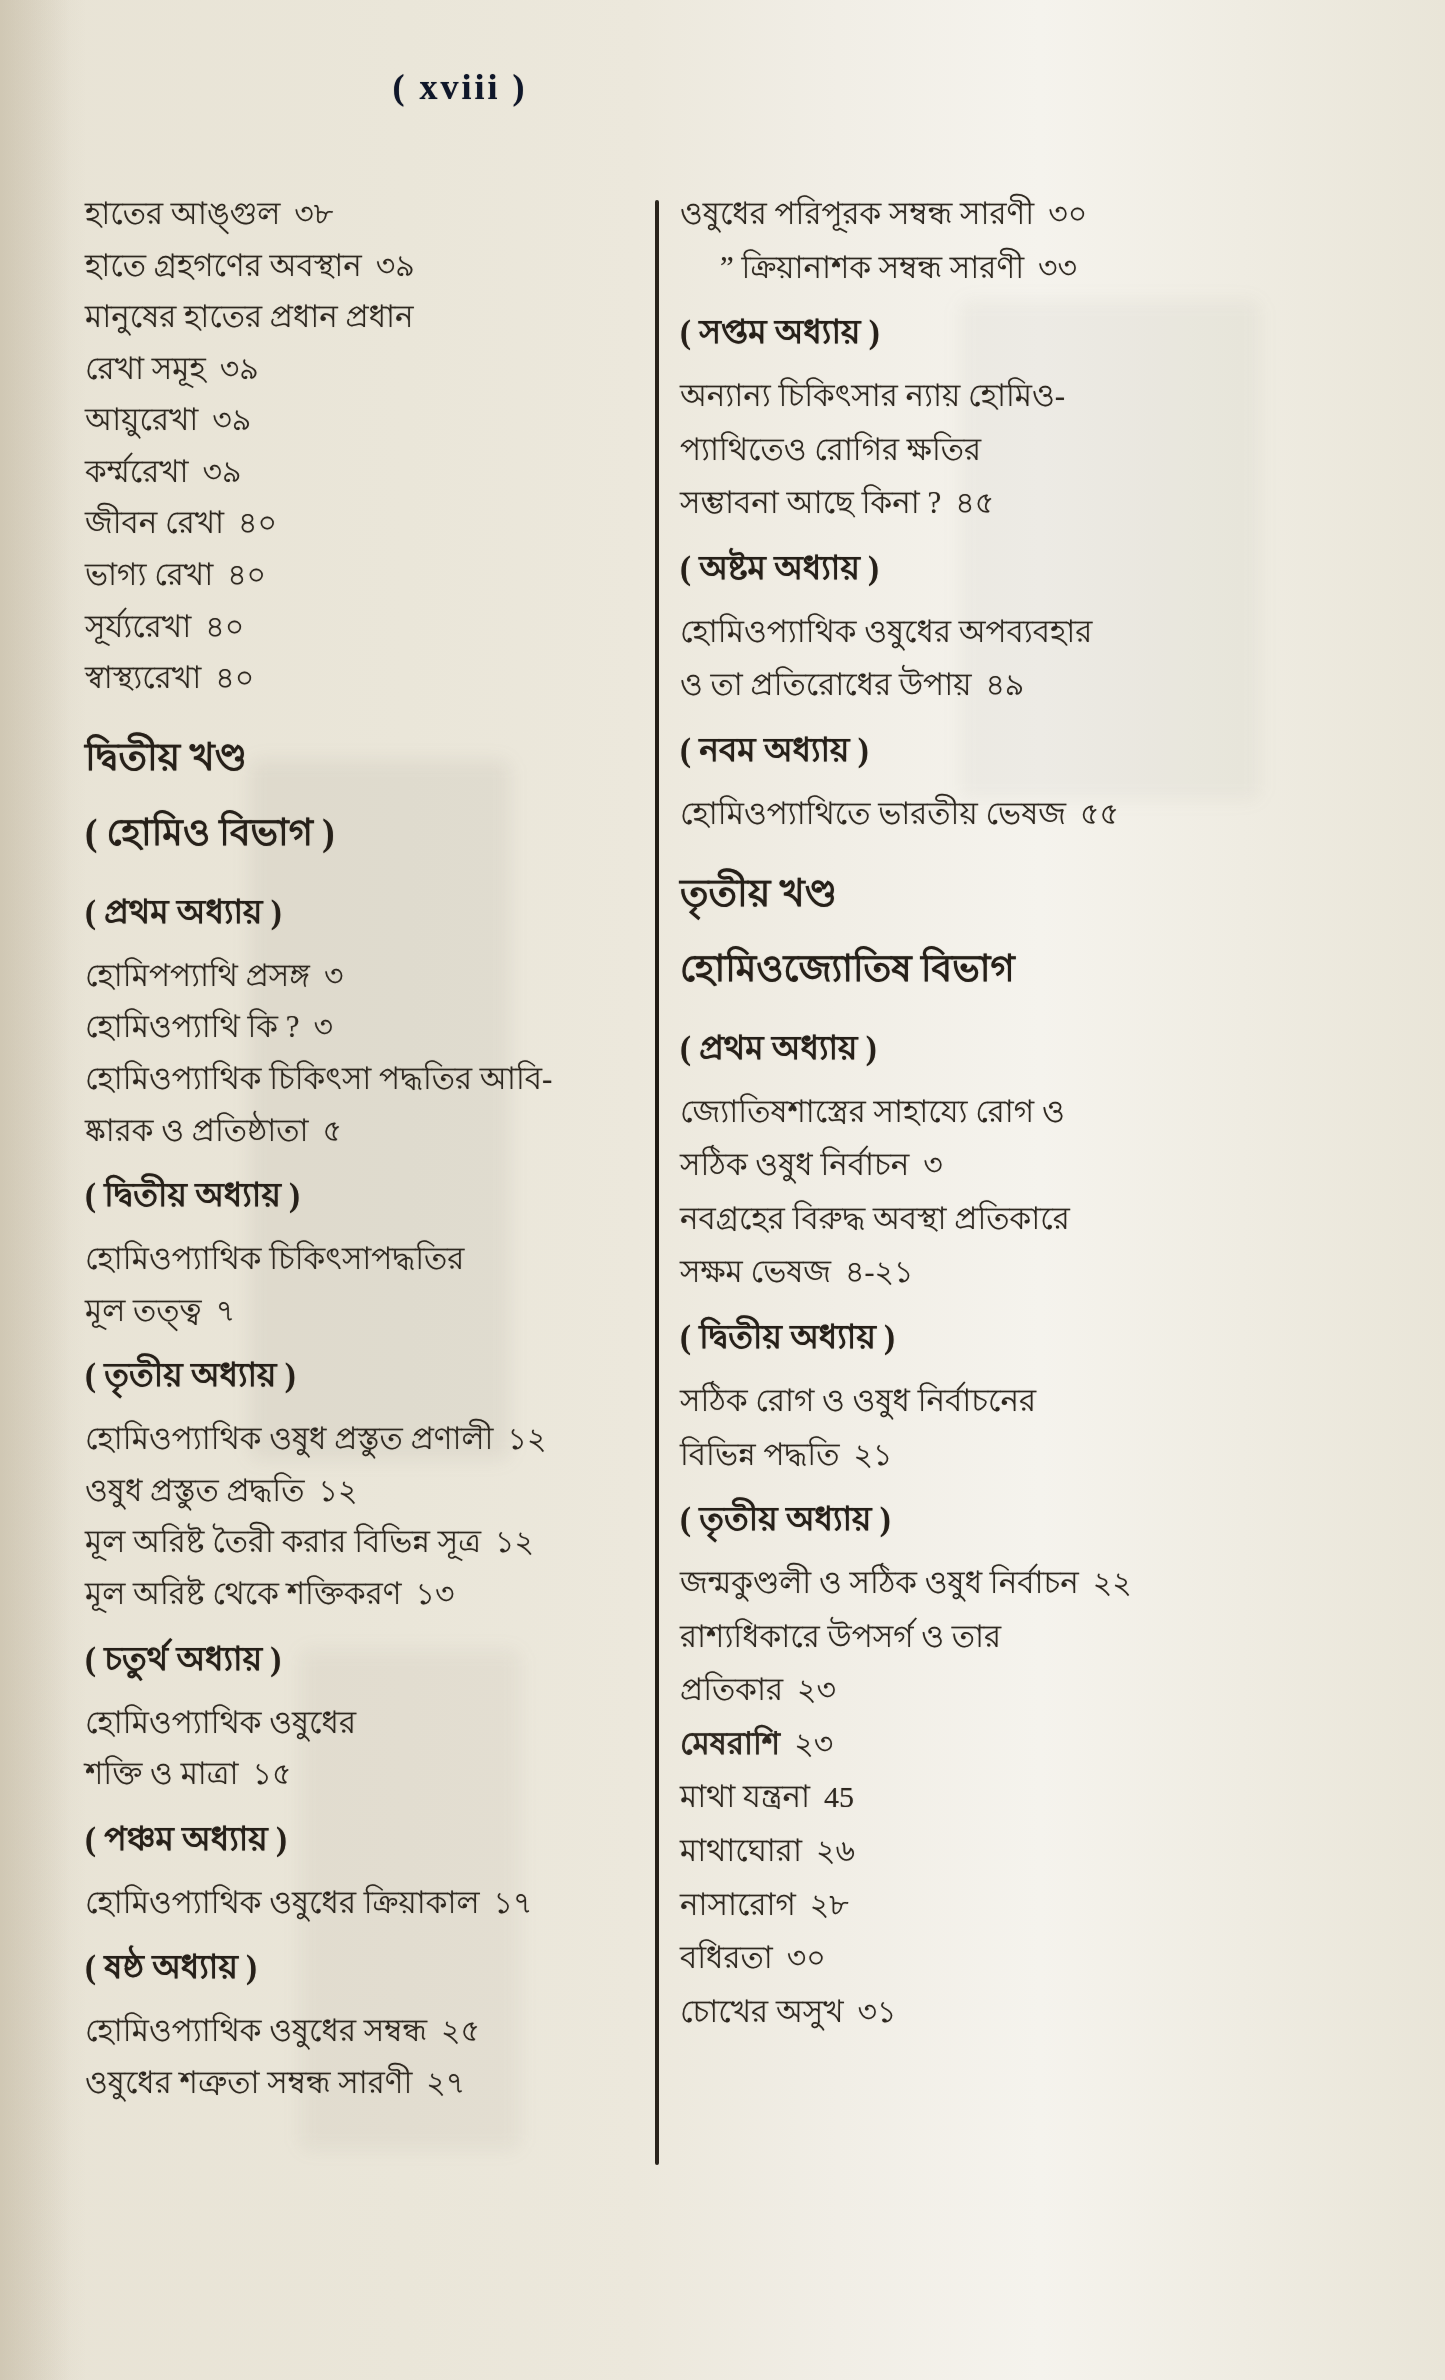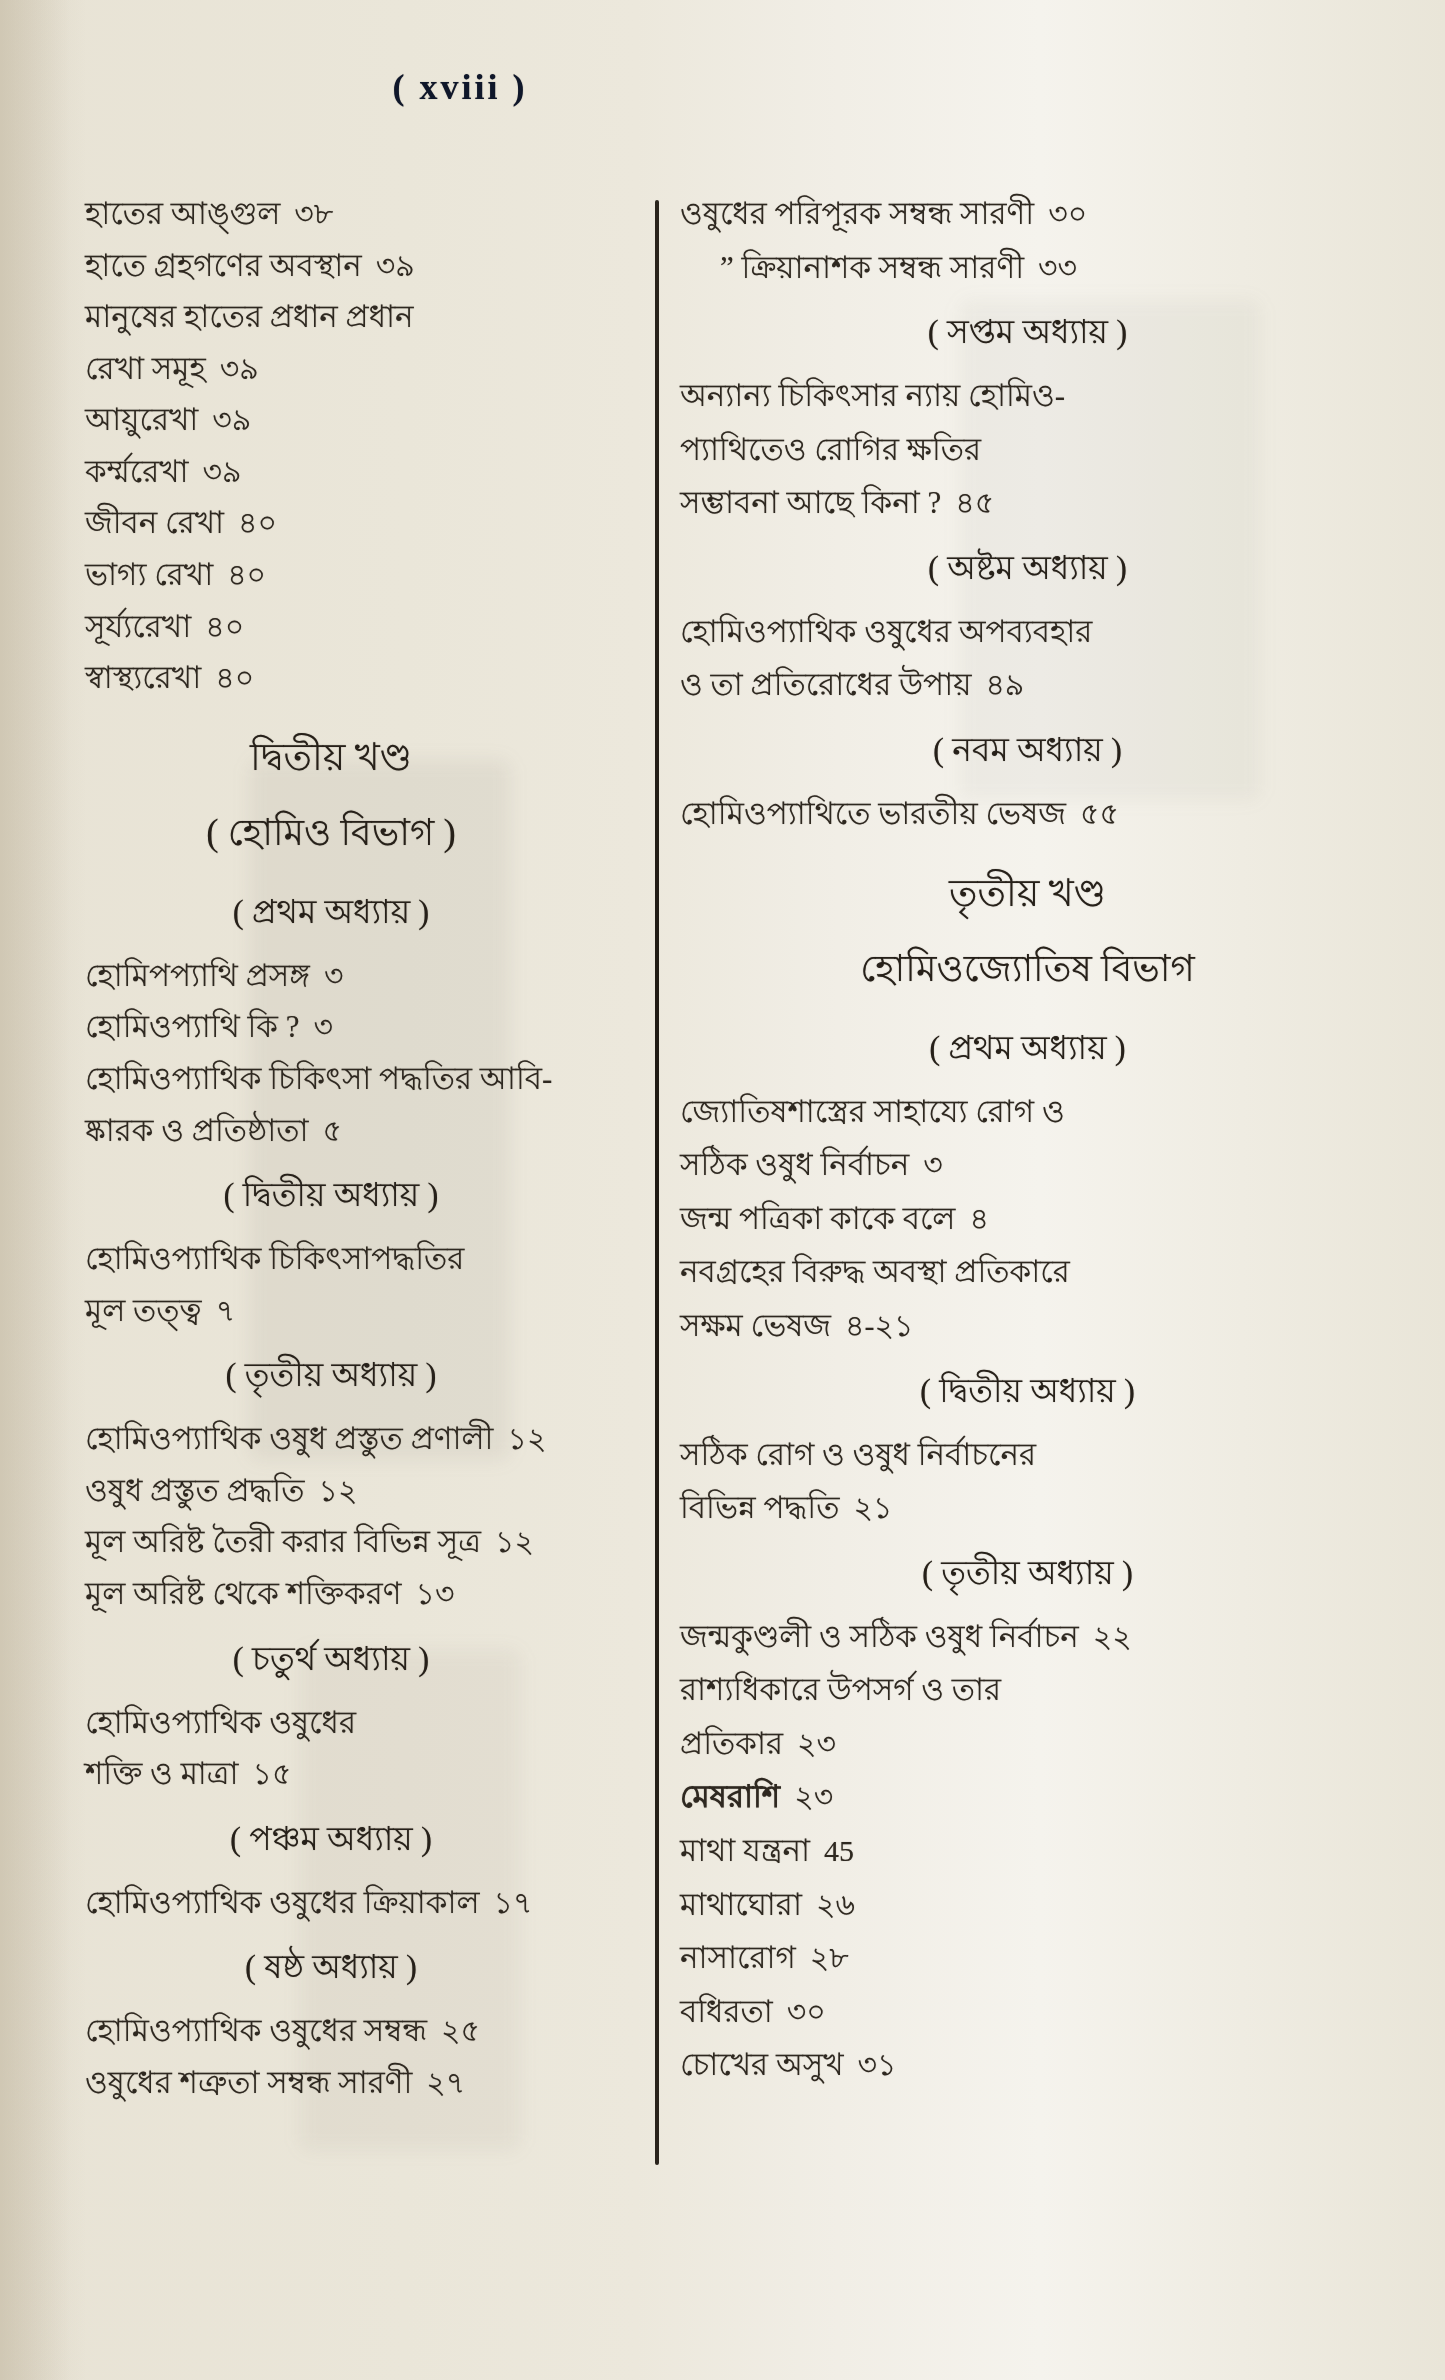--- a/index.html
+++ b/index.html
@@ -37,21 +37,21 @@
   .row {
     display:flex; justify-content:flex-start; align-items:baseline;
     font-size:31px; line-height:1.18; margin-bottom:15px;
     text-shadow:0 0 1px rgba(45,36,25,.4);
   }
   .col-right .row { margin-bottom:17px; }
   .row .pg { font-size:30px; flex:none; padding-left:14px; }
   .row.indent { padding-left:40px; }
   .row.strong .title { font-weight:bold; }
 
-  .heading { text-align:center; font-weight:normal; color:#262019;
+  .heading { font-weight:bold; color:#262019;
              text-shadow:0 0 1px rgba(40,32,22,.5); }
   .heading.vol { font-size:38px; margin:30px 0 12px; }
   .heading.div { font-size:37px; margin:6px 0 10px; }
   .heading.ch  { font-size:33px; margin:20px 0 16px; }
 
   .ghost {
     position:absolute; background:rgba(125,113,95,.09);
     filter:blur(9px); border-radius:10px; pointer-events:none;
   }
   .g1 { left:250px; top:760px;  width:260px; height:700px; }
@@ -221,24 +221,20 @@
         <div class="heading ch">( প্রথম অধ্যায় )</div>
         <div class="row">
           <span class="title">জ্যোতিষশাস্ত্রের সাহায্যে রোগ ও</span>
           <span class="pg"></span>
         </div>
         <div class="row">
           <span class="title">সঠিক ওষুধ নির্বাচন</span>
           <span class="pg">৩</span>
         </div>
         <div class="row">
-          <span class="title">জন্ম পত্রিকা কাকে বলে</span>
-          <span class="pg">৪</span>
-        </div>
-        <div class="row">
           <span class="title">নবগ্রহের বিরুদ্ধ অবস্থা প্রতিকারে</span>
           <span class="pg"></span>
         </div>
         <div class="row">
           <span class="title">সক্ষম ভেষজ</span>
           <span class="pg">৪-২১</span>
         </div>
         <div class="heading ch">( দ্বিতীয় অধ্যায় )</div>
         <div class="row">
           <span class="title">সঠিক রোগ ও ওষুধ নির্বাচনের</span>

